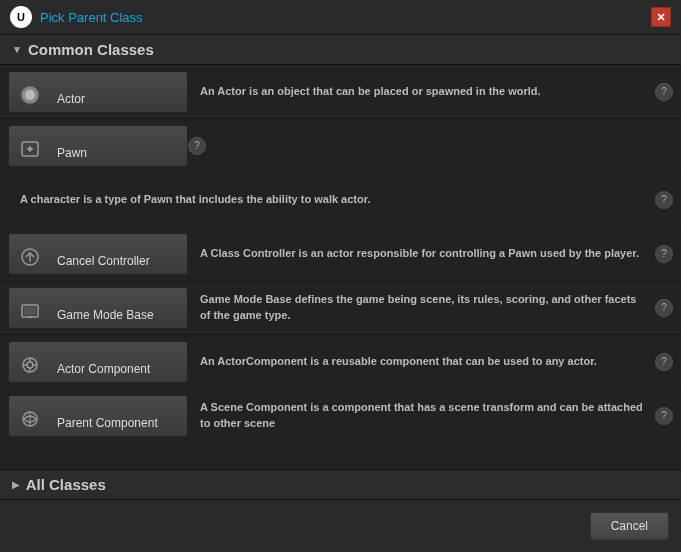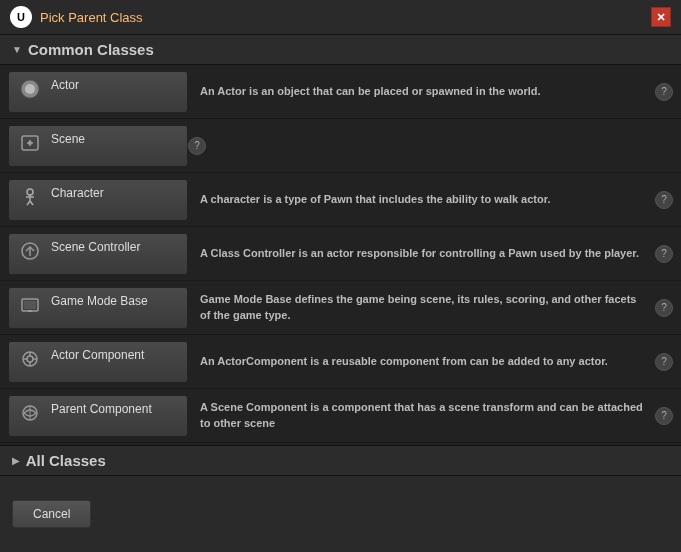--- a/index.html
+++ b/index.html
@@ -35,21 +35,21 @@
       background: #fff;
       border-radius: 50%;
       display: flex;
       align-items: center;
       justify-content: center;
       font-weight: bold;
       font-size: 11px;
       color: #000;
     }
     .title-text {
-      color: #fdba74;
+      color: #0ea5e9;
       font-size: 13px;
     }
     .close-btn {
       width: 20px;
       height: 20px;
       background: #c0392b;
       border: 1px solid #922b21;
       color: #fff;
       font-size: 11px;
       cursor: pointer;
@@ -105,22 +105,22 @@
     }
 
     .class-btn {
       width: 180px;
       min-width: 180px;
       background: linear-gradient(to bottom, #4a4a4a, #3a3a3a);
       border: 1px solid #222;
       border-radius: 3px;
       padding: 6px 10px;
       display: flex;
-      align-items: flex-start;
-      gap: 10px;
+      align-items: flex-end;
+      gap: 16px;
       cursor: pointer;
       color: #ddd;
       font-size: 12px;
       height: 42px;
     }
 
     .class-icon {
       width: 22px;
       height: 22px;
       flex-shrink: 0;
@@ -167,23 +167,23 @@
       align-items: center;
       gap: 6px;
       border-top: 1px solid #111;
       flex-shrink: 0;
       cursor: pointer;
     }
 
     
     .footer {
       background: #2a2a2a;
-      padding: 24px 12px;
-      display: flex;
-      justify-content: flex-start;
+      padding: 12px 12px;
+      display: flex;
+      justify-content: flex-end;
       border-top: 1px solid #111;
       flex-shrink: 0;
     }
 
     .cancel-btn {
       background: linear-gradient(to bottom, #555, #444);
       border: 1px solid #333;
       border-radius: 3px;
       color: #ddd;
       padding: 6px 20px;
@@ -233,52 +233,40 @@
 
     <div class="class-row">
       <button class="class-btn">
         <div class="class-icon svg-icon">
           <svg viewBox="0 0 20 20" xmlns="http://www.w3.org/2000/svg">
             <rect x="2" y="3" width="16" height="14" rx="2" fill="none" stroke="#999" stroke-width="1.5"></rect>
             <path d="M7 10 L13 10 M10 7 L10 13" stroke="#999" stroke-width="1.5"></path>
             <circle cx="10" cy="10" r="2" fill="#999"></circle>
           </svg>
         </div>
-        <span class="class-name">Scene</span>
-      </button>
-      <div class="help-icon">?</div>
-    </div>
-
-    <div class="class-row">
-      <button class="class-btn">
-        <div class="class-icon svg-icon">
-          <svg viewBox="0 0 20 20" xmlns="http://www.w3.org/2000/svg">
-            <circle cx="10" cy="5" r="3" fill="none" stroke="#aaa" stroke-width="1.5"></circle>
-            <line x1="10" y1="8" x2="10" y2="14" stroke="#aaa" stroke-width="1.5"></line>
-            <line x1="6" y1="10" x2="14" y2="10" stroke="#aaa" stroke-width="1.5"></line>
-            <line x1="10" y1="14" x2="7" y2="18" stroke="#aaa" stroke-width="1.5"></line>
-            <line x1="10" y1="14" x2="13" y2="18" stroke="#aaa" stroke-width="1.5"></line>
-          </svg>
-        </div>
-        <span class="class-name">Character</span>
-      </button>
+        <span class="class-name">Pawn</span>
+      </button>
+      <div class="help-icon">?</div>
+    </div>
+
+    <div class="class-row">
       <span class="class-desc">A character is a type of Pawn that includes the ability to walk actor.</span>
       <div class="help-icon">?</div>
     </div>
 
     <div class="class-row">
       <button class="class-btn">
         <div class="class-icon svg-icon">
           <svg viewBox="0 0 20 20" xmlns="http://www.w3.org/2000/svg">
             <circle cx="10" cy="10" r="8" fill="none" stroke="#999" stroke-width="1.5"></circle>
             <path d="M6 10 L10 6 L14 10" fill="none" stroke="#999" stroke-width="1.5"></path>
             <line x1="10" y1="6" x2="10" y2="15" stroke="#999" stroke-width="1.5"></line>
           </svg>
         </div>
-        <span class="class-name">Scene Controller</span>
+        <span class="class-name">Cancel Controller</span>
       </button>
       <span class="class-desc">A Class Controller is an actor responsible for controlling a Pawn used by the player.</span>
       <div class="help-icon">?</div>
     </div>
 
     <div class="class-row">
       <button class="class-btn">
         <div class="class-icon svg-icon">
           <svg viewBox="0 0 20 20" xmlns="http://www.w3.org/2000/svg">
             <rect x="2" y="4" width="16" height="12" rx="1" fill="none" stroke="#999" stroke-width="1.5"></rect>
@@ -299,21 +287,21 @@
             <circle cx="10" cy="10" r="7" fill="none" stroke="#999" stroke-width="1.5"></circle>
             <circle cx="10" cy="10" r="3" fill="none" stroke="#999" stroke-width="1.5"></circle>
             <line x1="10" y1="3" x2="10" y2="7" stroke="#999" stroke-width="1.5"></line>
             <line x1="10" y1="13" x2="10" y2="17" stroke="#999" stroke-width="1.5"></line>
             <line x1="3" y1="10" x2="7" y2="10" stroke="#999" stroke-width="1.5"></line>
             <line x1="13" y1="10" x2="17" y2="10" stroke="#999" stroke-width="1.5"></line>
           </svg>
         </div>
         <span class="class-name">Actor Component</span>
       </button>
-      <span class="class-desc">An ActorComponent is a reusable component from can be added to any actor.</span>
+      <span class="class-desc">An ActorComponent is a reusable component that can be used to any actor.</span>
       <div class="help-icon">?</div>
     </div>
 
     <div class="class-row">
       <button class="class-btn">
         <div class="class-icon svg-icon">
           <svg viewBox="0 0 20 20" xmlns="http://www.w3.org/2000/svg">
             <circle cx="10" cy="10" r="7" fill="none" stroke="#999" stroke-width="1.5"></circle>
             <path d="M4 10 Q10 4 16 10 Q10 16 4 10" fill="none" stroke="#999" stroke-width="1.2"></path>
             <line x1="10" y1="3" x2="10" y2="17" stroke="#999" stroke-width="1"></line>

